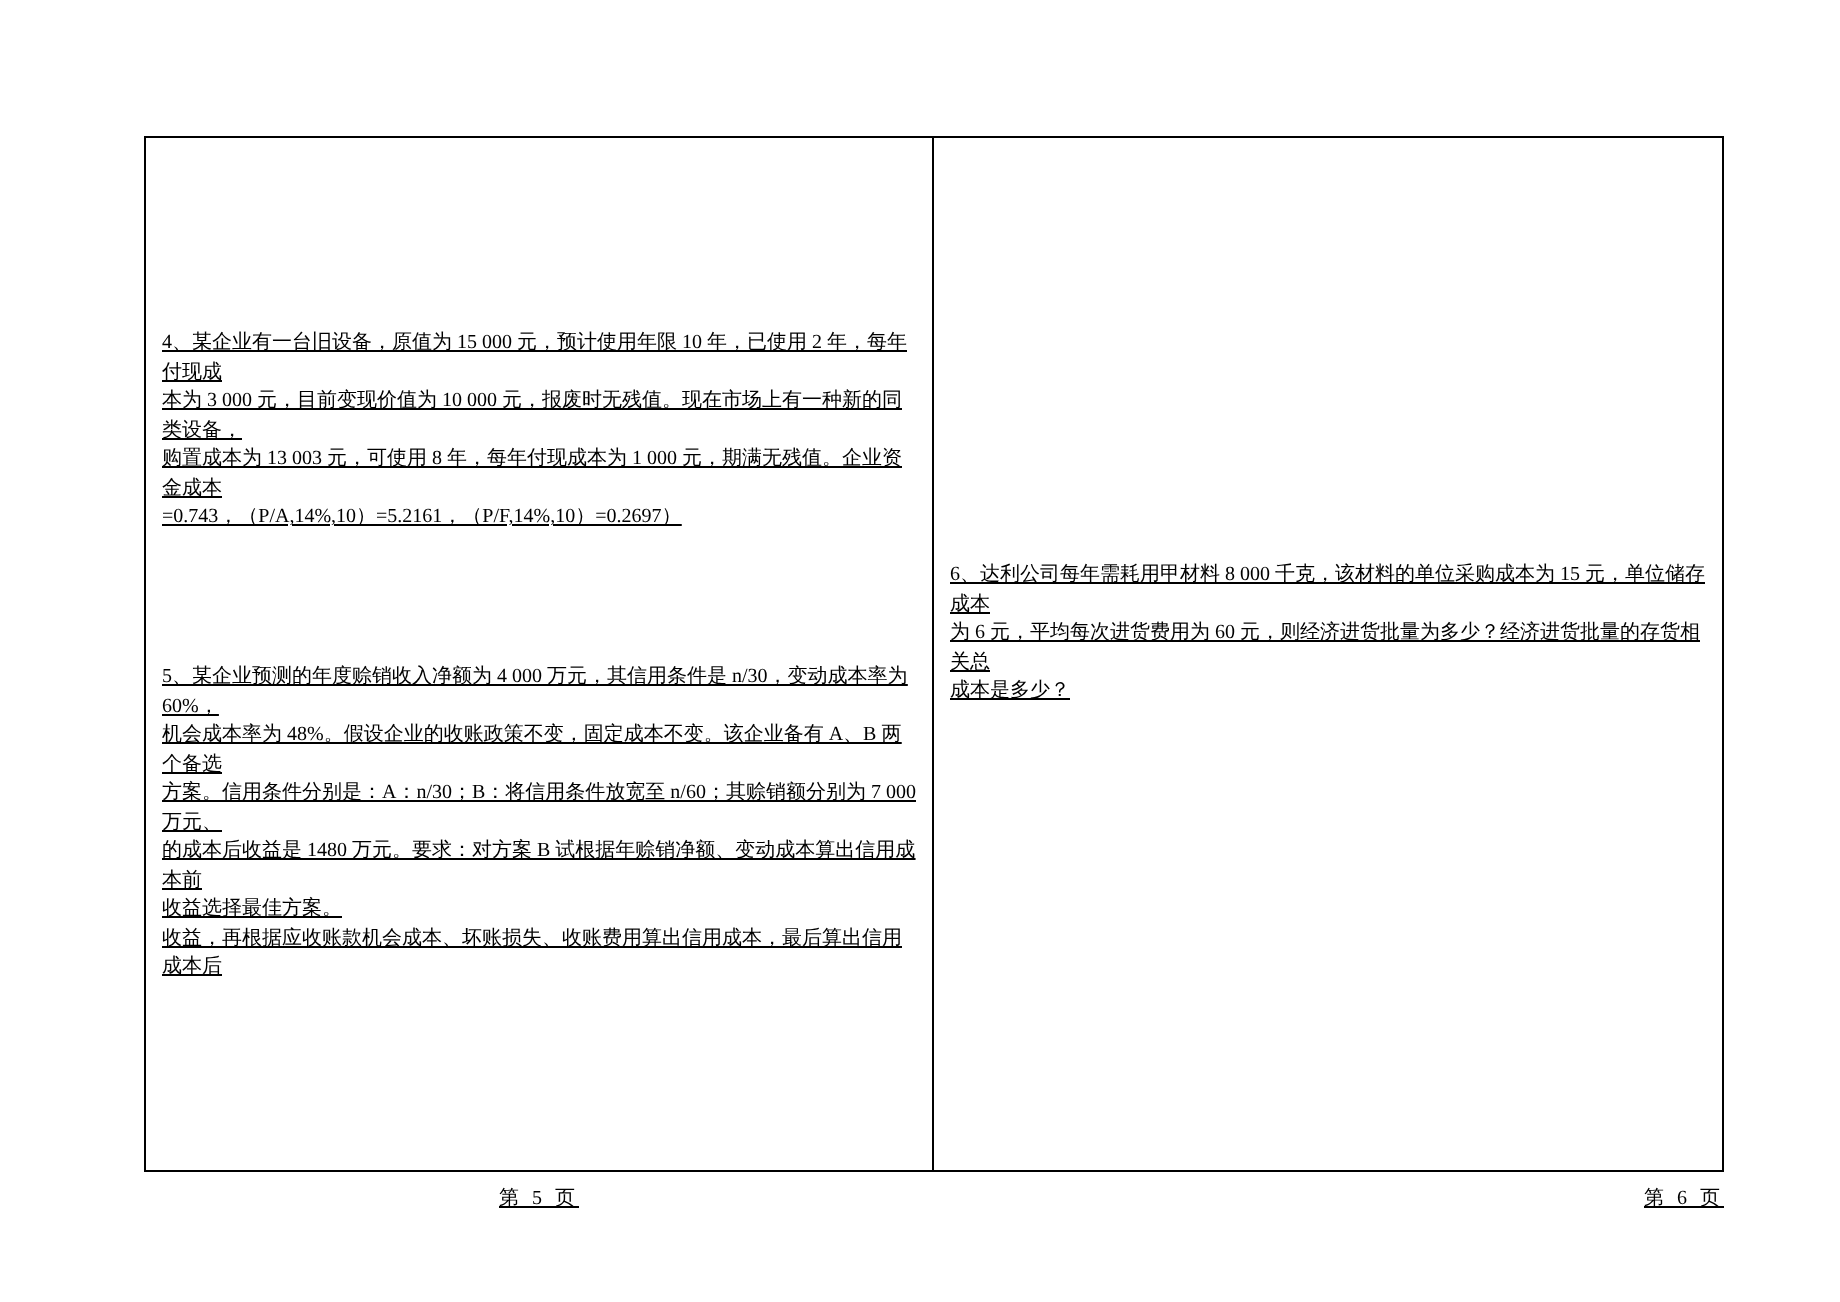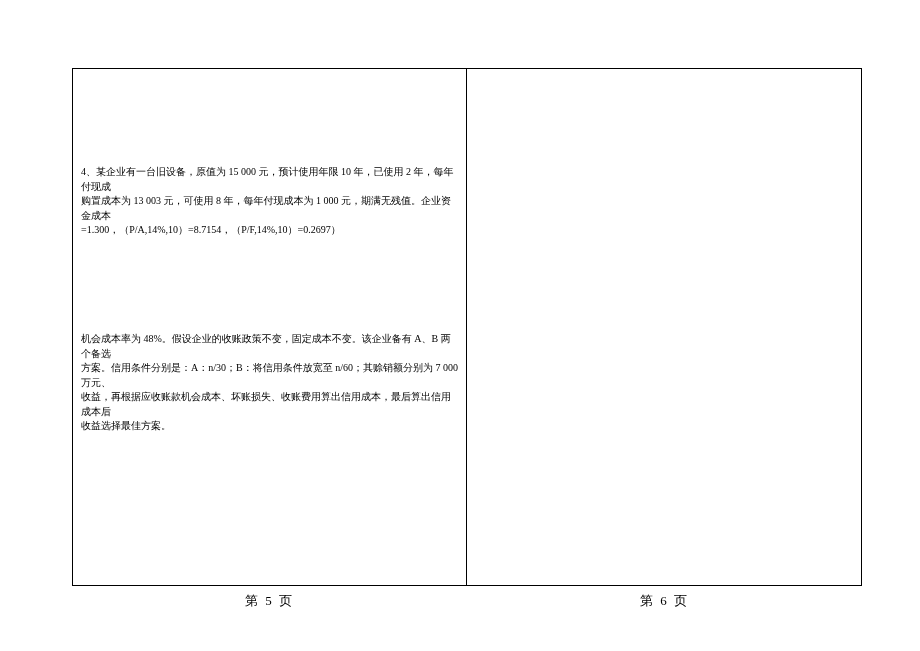--- a/index.html
+++ b/index.html
@@ -1,15 +1,15 @@
 <!DOCTYPE html>
 <html><head>
 <meta charset="utf-8">
 <style>
-  * { margin: 0; padding: 0; box-sizing: border-box; }
+  * { margin: 0; padding: 0; box-sizing: border-box; text-decoration: underline; }
   body {
     background: #ffffff;
     font-family: "SimSun", "宋体", serif;
     font-size: 10px;
     color: #000;
     width: 920px;
     height: 651px;
     position: relative;
   }
   .page-container {
@@ -36,45 +36,57 @@
     right: 8px;
     line-height: 1.45;
   }
   .q4 { top: 96px; }
   .q5 { top: 263px; }
   .q6 { top: 212px; }
   .footer {
     position: absolute;
     width: 395px;
     text-align: center;
-    font-size: 13px;
+    font-size: 10px;
     letter-spacing: 2px;
   }
   .footer-left { left: 72px; top: 592px; }
-  .footer-right { left: 467px; top: 592px; }
+  .footer-right { left: 467px; top: 592px; text-align: right; }
 </style>
 </head>
 <body>
 
 <div class="page-container">
 
   <div class="column column-left">
 
     <div class="block q4">
       <div>4、某企业有一台旧设备，原值为 15 000 元，预计使用年限 10 年，已使用 2 年，每年付现成</div>
+      <div>本为 3 000 元，目前变现价值为 10 000 元，报废时无残值。现在市场上有一种新的同类设备，</div>
       <div>购置成本为 13 003 元，可使用 8 年，每年付现成本为 1 000 元，期满无残值。企业资金成本</div>
-      <div>=1.300，（P/A,14%,10）=8.7154，（P/F,14%,10）=0.2697）</div>
+      <div>=0.743，（P/A,14%,10）=5.2161，（P/F,14%,10）=0.2697）</div>
     </div>
 
     <div class="block q5">
+      <div>5、某企业预测的年度赊销收入净额为 4 000 万元，其信用条件是 n/30，变动成本率为 60%，</div>
       <div>机会成本率为 48%。假设企业的收账政策不变，固定成本不变。该企业备有 A、B 两个备选</div>
       <div>方案。信用条件分别是：A：n/30；B：将信用条件放宽至 n/60；其赊销额分别为 7 000 万元、</div>
+      <div>的成本后收益是 1480 万元。要求：对方案 B 试根据年赊销净额、变动成本算出信用成本前</div>
+      <div>收益选择最佳方案。</div>
       <div>收益，再根据应收账款机会成本、坏账损失、收账费用算出信用成本，最后算出信用成本后</div>
-      <div>收益选择最佳方案。</div>
     </div>
 
   </div>
 
+  <div class="column column-right">
+
+    <div class="block q6">
+      <div>6、达利公司每年需耗用甲材料 8 000 千克，该材料的单位采购成本为 15 元，单位储存成本</div>
+      <div>为 6 元，平均每次进货费用为 60 元，则经济进货批量为多少？经济进货批量的存货相关总</div>
+      <div>成本是多少？</div>
+    </div>
+
+  </div>
 
 </div>
 
 <div class="footer footer-left">第  5  页</div>
 <div class="footer footer-right">第  6  页</div>
 
 </body></html>

